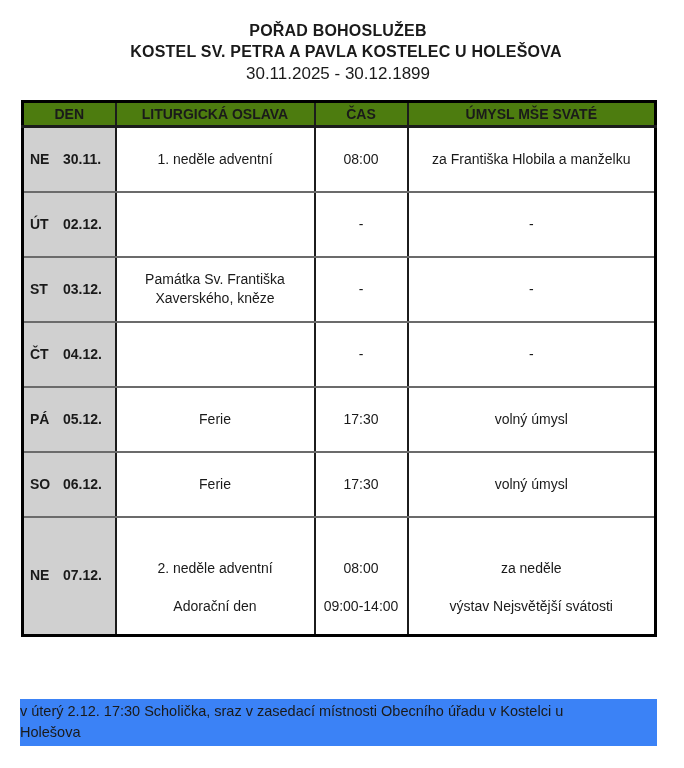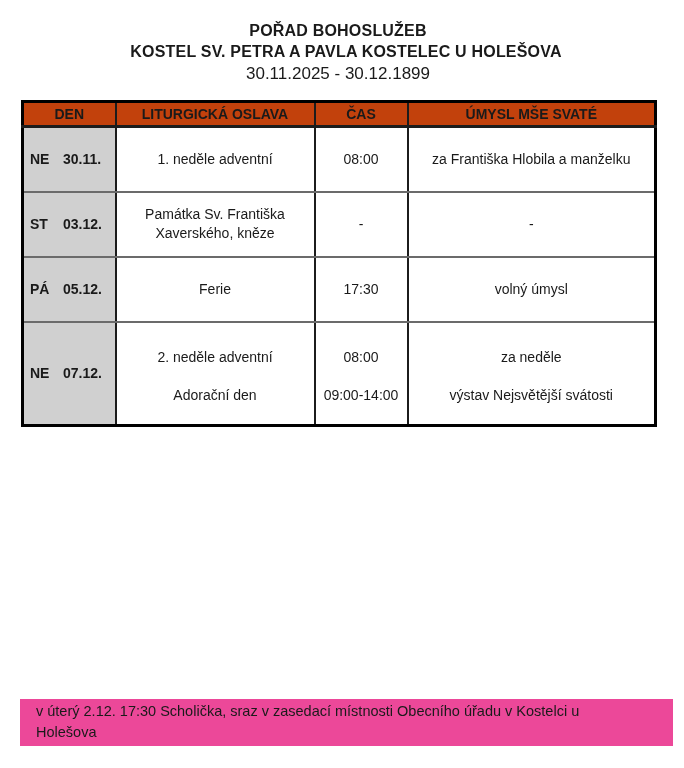--- a/index.html
+++ b/index.html
@@ -58,21 +58,21 @@
     table-layout: fixed;
     border: 3px solid #000000;
     font-size: 14px;
   }
   col.c-den { width: 93px; }
   col.c-lit { width: 199px; }
   col.c-cas { width: 93px; }
   col.c-umysl { width: 248px; }
 
   th {
-    background: #c2410c;
+    background: #4d7c0f;
     font-weight: bold;
     font-size: 14px;
     height: 19px;
     padding: 1px 0 2px 0;
     text-align: center;
     border-left: 2px solid #1c1c1c;
     border-right: 2px solid #1c1c1c;
     border-bottom: 3px solid #1c1c1c;
   }
   td {
@@ -94,21 +94,21 @@
     text-align: left;
     padding-left: 6px;
     white-space: nowrap;
   }
   td.day-cell .day-abbr {
     display: inline-block;
     min-width: 24px;
     margin-right: 9px;
   }
   
-  td.dual { padding: 0 4px; vertical-align: top; }
+  td.dual { padding: 16px 4px; vertical-align: top; }
   .dual-wrap {
     display: flex;
     flex-direction: column;
     height: 84px;
   }
   .dual-top {
     flex: 1 1 auto;
     display: flex;
     align-items: center;
     justify-content: center;
@@ -118,24 +118,24 @@
     flex: 0 0 auto;
     padding-bottom: 2px;
     text-align: center;
   }
   
   .footer-note {
     position: absolute;
     top: 699px;
     left: 20px;
     width: 629px;
-    background: #ec4899;
+    background: #3b82f6;
     font-size: 14.5px;
     line-height: 21px;
-    padding: 2px 8px 3px 16px;
+    padding: 2px 8px 3px 0;
     text-align: left;
   }
 </style>
 </head>
 <body>
 
 <div class="page">
 
   <div class="titles">
     <div class="title-main">POŘAD BOHOSLUŽEB</div>
@@ -162,29 +162,53 @@
       <tr class="data-row">
         <td class="day-cell">
           <span class="day-abbr">NE</span><span>30.11.</span>
         </td>
         <td>1. neděle adventní</td>
         <td>08:00</td>
         <td>za Františka Hlobila a manželku</td>
       </tr>
       <tr class="data-row">
         <td class="day-cell">
+          <span class="day-abbr">ÚT</span><span>02.12.</span>
+        </td>
+        <td></td>
+        <td>-</td>
+        <td>-</td>
+      </tr>
+      <tr class="data-row">
+        <td class="day-cell">
           <span class="day-abbr">ST</span><span>03.12.</span>
         </td>
         <td>Památka Sv. Františka Xaverského, kněze</td>
         <td>-</td>
         <td>-</td>
       </tr>
       <tr class="data-row">
         <td class="day-cell">
+          <span class="day-abbr">ČT</span><span>04.12.</span>
+        </td>
+        <td></td>
+        <td>-</td>
+        <td>-</td>
+      </tr>
+      <tr class="data-row">
+        <td class="day-cell">
           <span class="day-abbr">PÁ</span><span>05.12.</span>
+        </td>
+        <td>Ferie</td>
+        <td>17:30</td>
+        <td>volný úmysl</td>
+      </tr>
+      <tr class="data-row">
+        <td class="day-cell">
+          <span class="day-abbr">SO</span><span>06.12.</span>
         </td>
         <td>Ferie</td>
         <td>17:30</td>
         <td>volný úmysl</td>
       </tr>
       <tr class="data-row-tall">
         <td class="day-cell">
           <span class="day-abbr">NE</span><span>07.12.</span>
         </td>
         <td class="dual">

